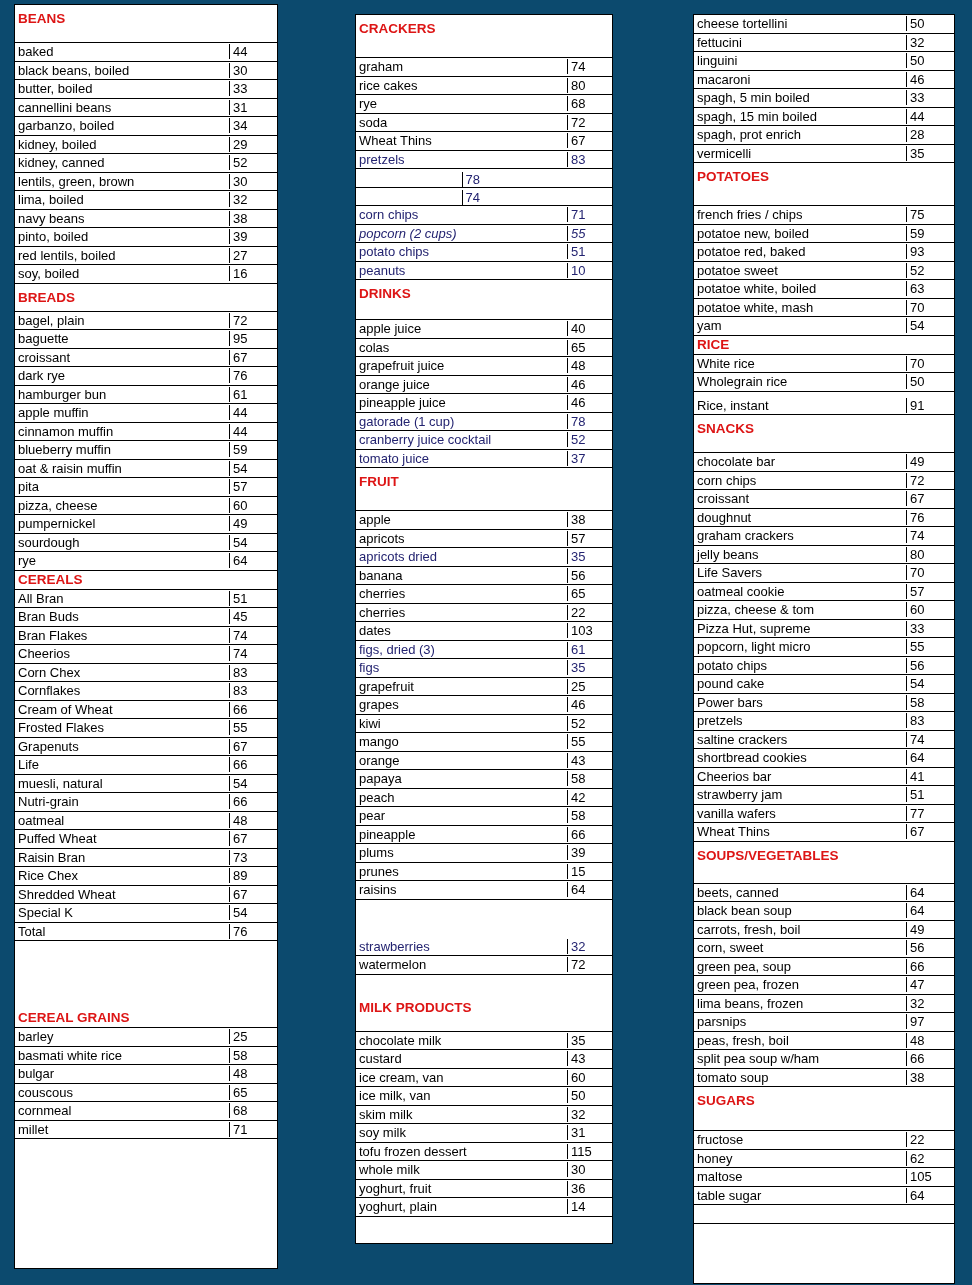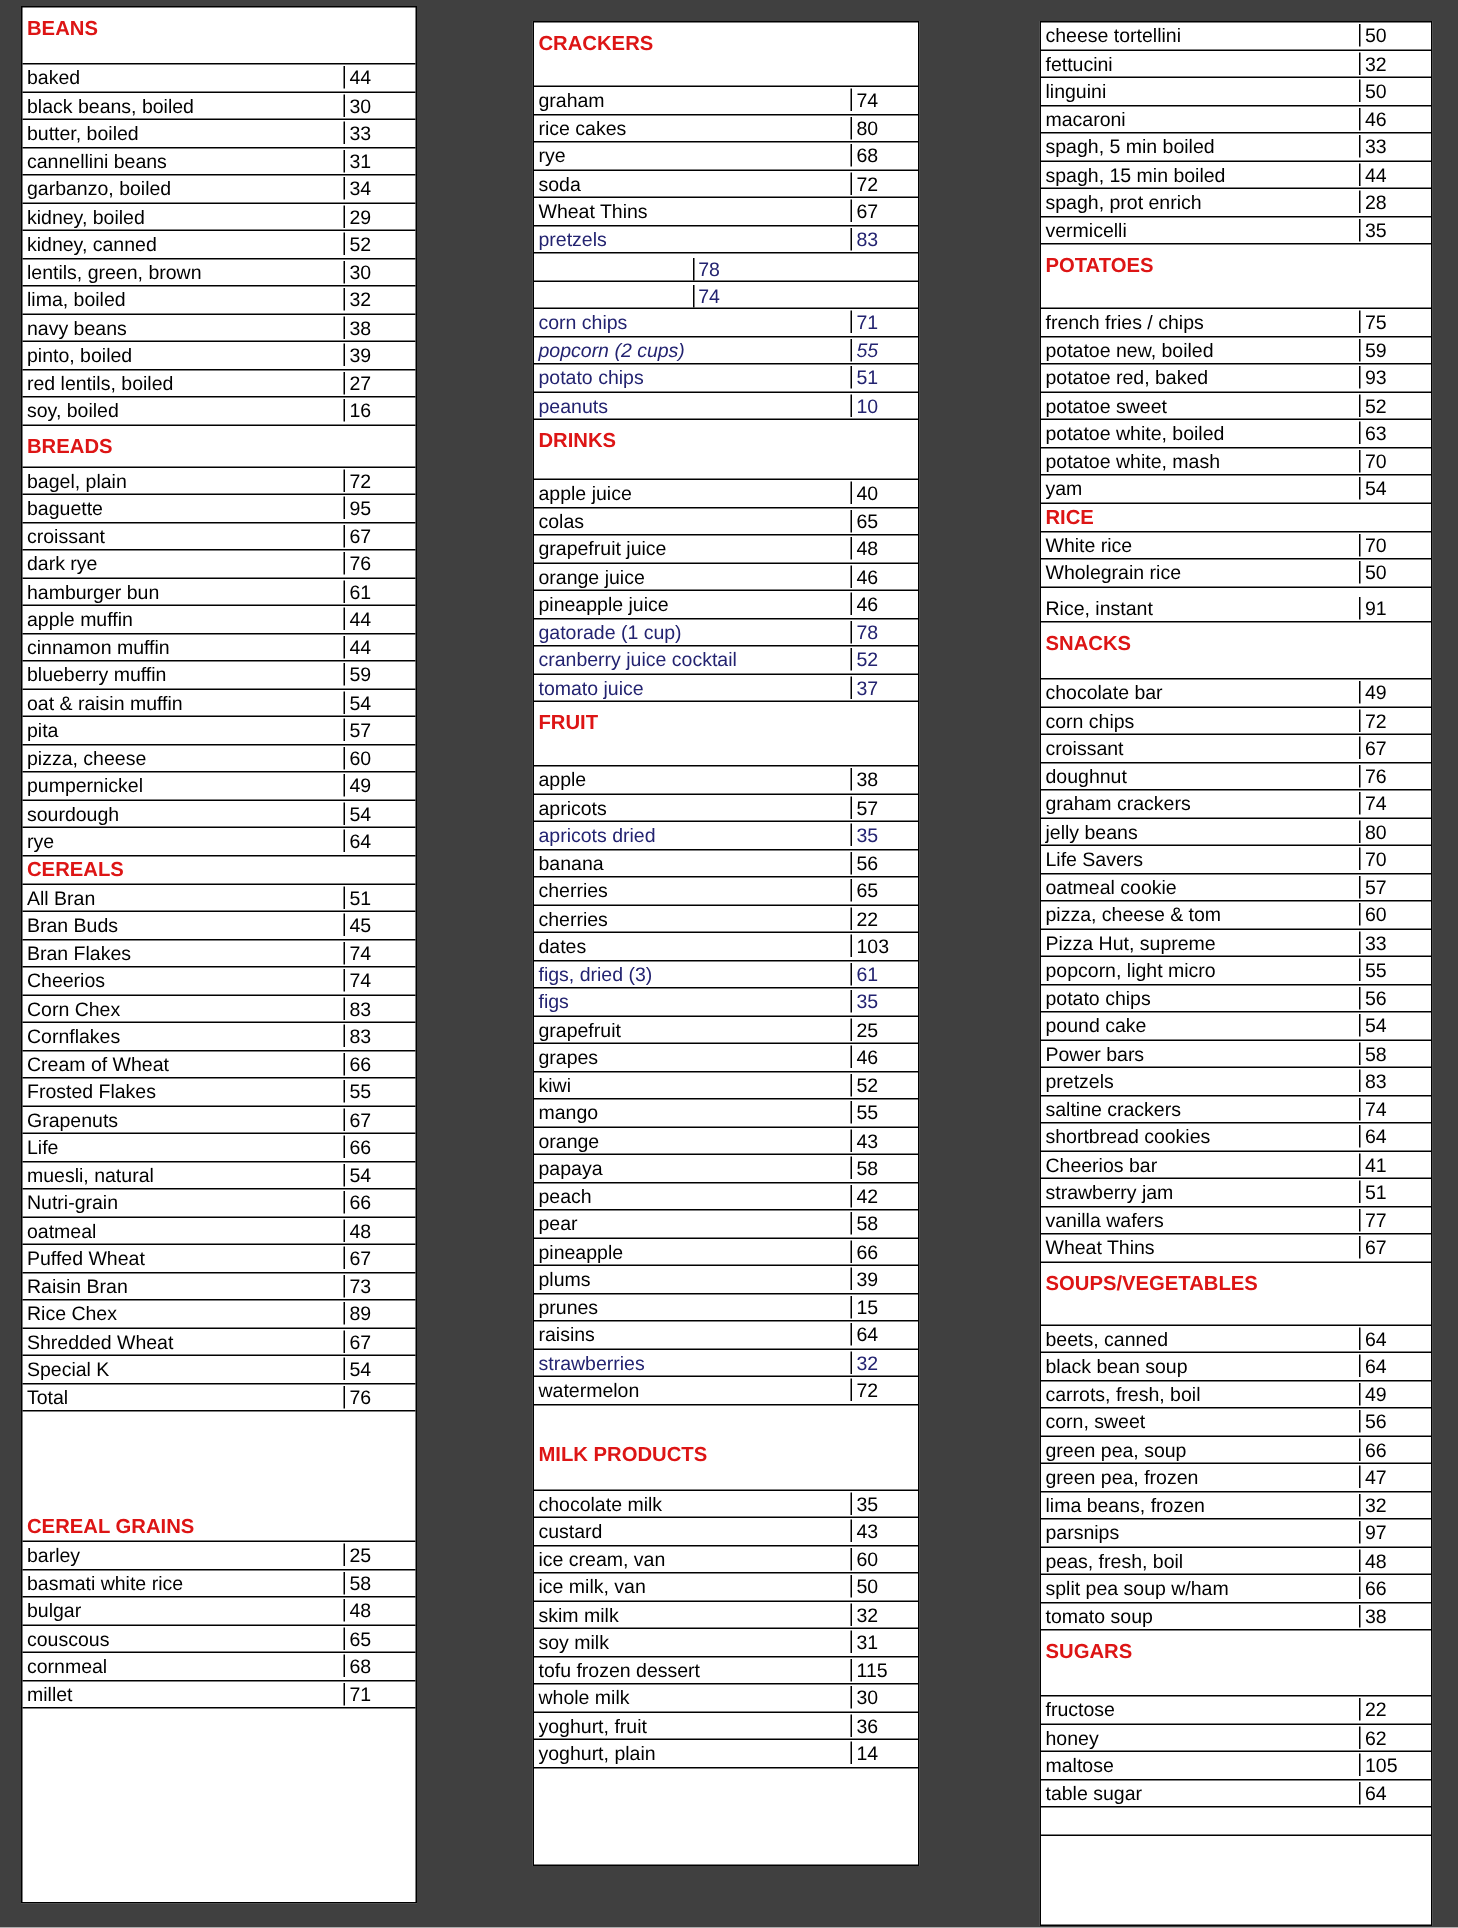--- a/index.html
+++ b/index.html
@@ -1,16 +1,16 @@
 <!DOCTYPE html>
 <html><head>
 <meta charset="utf-8">
 <style>
   html,body{margin:0;padding:0;background:#ffffff;}
-  #page{position:relative;width:972px;height:1285px;background:#404040;overflow:hidden;
+  #page{position:relative;width:972px;height:1285px;background:#0c4a6e;overflow:hidden;
         font-family:"Liberation Sans",sans-serif;}
   .col{position:absolute;border:1px solid #000;box-sizing:border-box;background:#fff;}
   [data-name="column-1"]{left:14px;top:4px;width:264px;height:1265px;}
   [data-name="column-2"]{left:355px;top:14px;width:258px;height:1230px;}
   [data-name="column-3"]{left:693px;top:14px;width:262px;height:1270px;}
   .sec-header{box-sizing:border-box;border-bottom:1px solid #000;font-weight:bold;
               font-size:13.5px;padding:6px 0 0 3px;letter-spacing:0px;}
   .sec-header.compact{padding-top:1px;}
   .row{display:flex;height:18.5px;box-sizing:border-box;border-bottom:1px solid #000;
        font-size:13px;align-items:center;}
@@ -399,21 +399,21 @@
         <div class="cell-val" data-name="gi-value-cell">39</div>
       </div>
       <div class="row" data-name="table-row">
         <div class="cell-name" data-name="food-name-cell">prunes</div>
         <div class="cell-val" data-name="gi-value-cell">15</div>
       </div>
       <div class="row" data-name="table-row">
         <div class="cell-name" data-name="food-name-cell">raisins</div>
         <div class="cell-val" data-name="gi-value-cell">64</div>
       </div>
-      <div class="row" data-name="table-row" style="color: rgb(35, 35, 112);">
+      <div class="row" data-name="table-row" style="color: rgb(35, 35, 112); margin-top: 38px;">
         <div class="cell-name" data-name="food-name-cell">strawberries</div>
         <div class="cell-val" data-name="gi-value-cell">32</div>
       </div>
       <div class="row" data-name="table-row">
         <div class="cell-name" data-name="food-name-cell">watermelon</div>
         <div class="cell-val" data-name="gi-value-cell">72</div>
       </div>
       <div class="spacer" data-name="section-gap" style="height: 19px;"></div>
       <div class="sec-header" data-name="section-header-milk-products" style="height: 38px; color: rgb(221, 21, 21);">MILK PRODUCTS</div>
       <div class="row" data-name="table-row">

